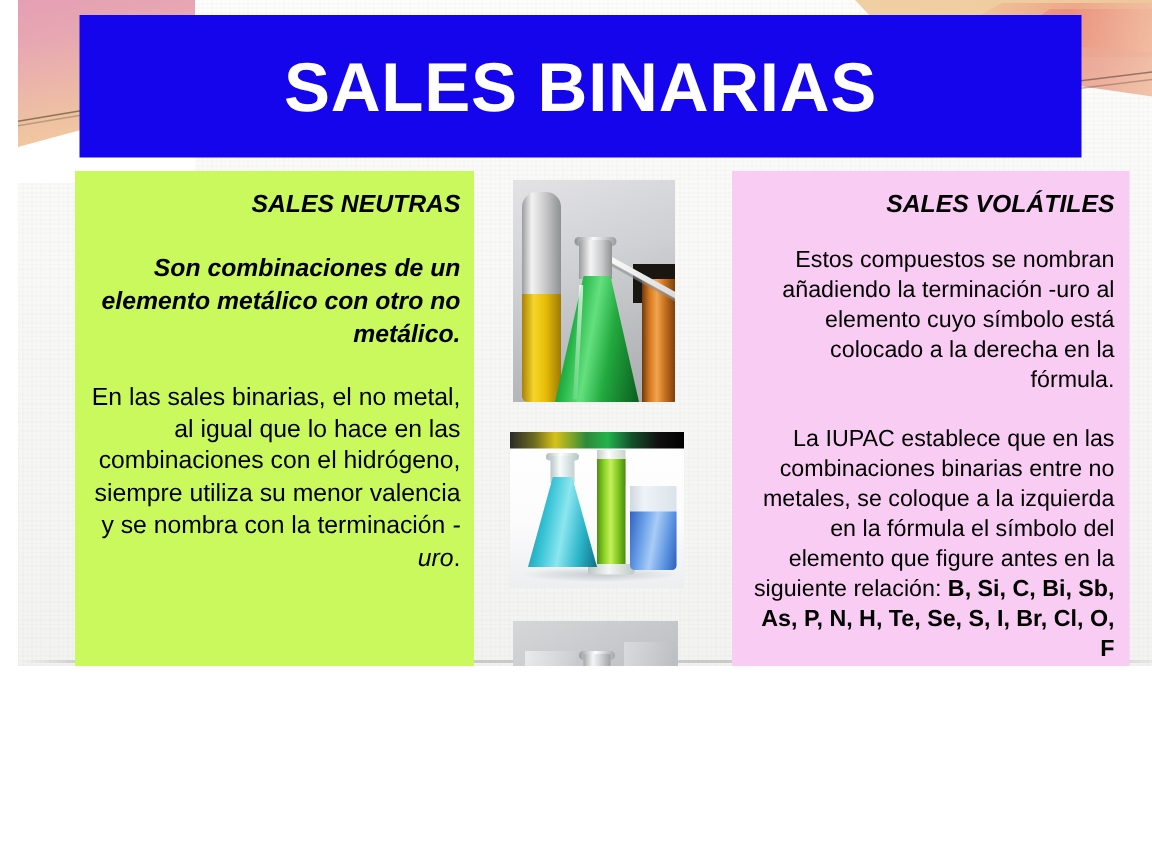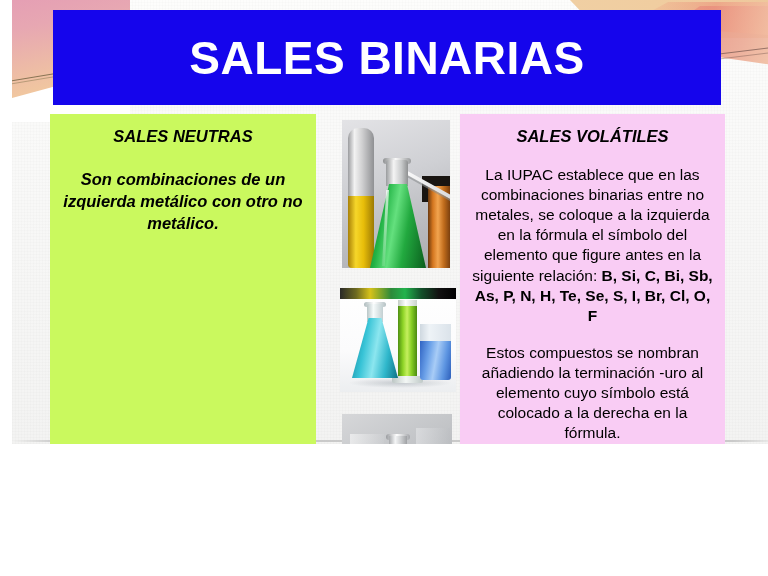--- a/index.html
+++ b/index.html
@@ -137,32 +137,32 @@
     font-weight: bold;
     letter-spacing: .5px;
     line-height: 1;
     white-space: nowrap;
   }
 
   
   .panel {
     position: absolute;
     box-sizing: border-box;
-    text-align: center;
+    text-align: right;
     color: #000000;
     overflow: hidden;
   }
   .panel-left {
     left: 38px; top: 114px;
     width: 266px; height: 454px;
     background: #caf95e;
     padding: 7px 9px 6px 9px;
   }
   .panel-right {
-    left: 448px; top: 114px;
+    left: 476px; top: 114px;
     width: 265px; height: 443px;
     background: #f9ccf4;
     padding: 7px 10px 6px 10px;
   }
 
   .panel h2 {
     margin: 6px 0 0 0;
     font-size: 16.5px;
     font-weight: bold;
     font-style: italic;
@@ -384,21 +384,22 @@
     <i></i>
       <i class="b"></i>
   </div>
 
   <div class="titlebar">
     <h1>SALES BINARIAS</h1>
   </div>
 
   <div class="panel panel-left">
     <h2>SALES NEUTRAS</h2>
-    <p class="lead">Son combinaciones de un izquierda metálico con otro no metálico.</p>
+    <p class="lead">Son combinaciones de un elemento metálico con otro no metálico.</p>
+    <p class="para"><span>En las sales binarias, el no metal, al igual que lo hace en las combinaciones con el hidrógeno, siempre utiliza su menor valencia y se nombra con la terminación </span><span class="ital">-uro</span><span>.</span></p>
   </div>
 
   <div class="photo photo-1">
     <div class="ph-inner">
       <div class="p1-bg"></div>
       <div class="p1-tube"></div>
       <div class="p1-tube-liq"></div>
       <div class="p1-cyl-dark"></div>
       <div class="p1-cyl"></div>
       <div class="p1-pipette">
@@ -439,17 +440,17 @@
       <div class="p3-neck"></div>
       <div class="p3-bulb"></div>
       <div class="p3-meniscus"></div>
       <div class="p3-bulb-gloss"></div>
       <div class="p3-clamp"></div>
     </div>
   </div>
 
   <div class="panel panel-right">
     <h2>SALES VOLÁTILES</h2>
+    <p class="para p2">Estos compuestos se nombran añadiendo la terminación -uro al elemento cuyo símbolo está colocado a la derecha en la fórmula.</p>
     <p class="para"><span>La IUPAC establece que en las combinaciones binarias entre no metales, se coloque a la izquierda en la fórmula el símbolo del elemento que figure antes en la siguiente relación: </span><span class="series">B, Si, C, Bi, Sb, As, P, N, H, Te, Se, S, I, Br, Cl, O, F</span></p>
-    <p class="para p2">Estos compuestos se nombran añadiendo la terminación -uro al elemento cuyo símbolo está colocado a la derecha en la fórmula.</p>
   </div>
 
 </div>
 
 </body></html>

